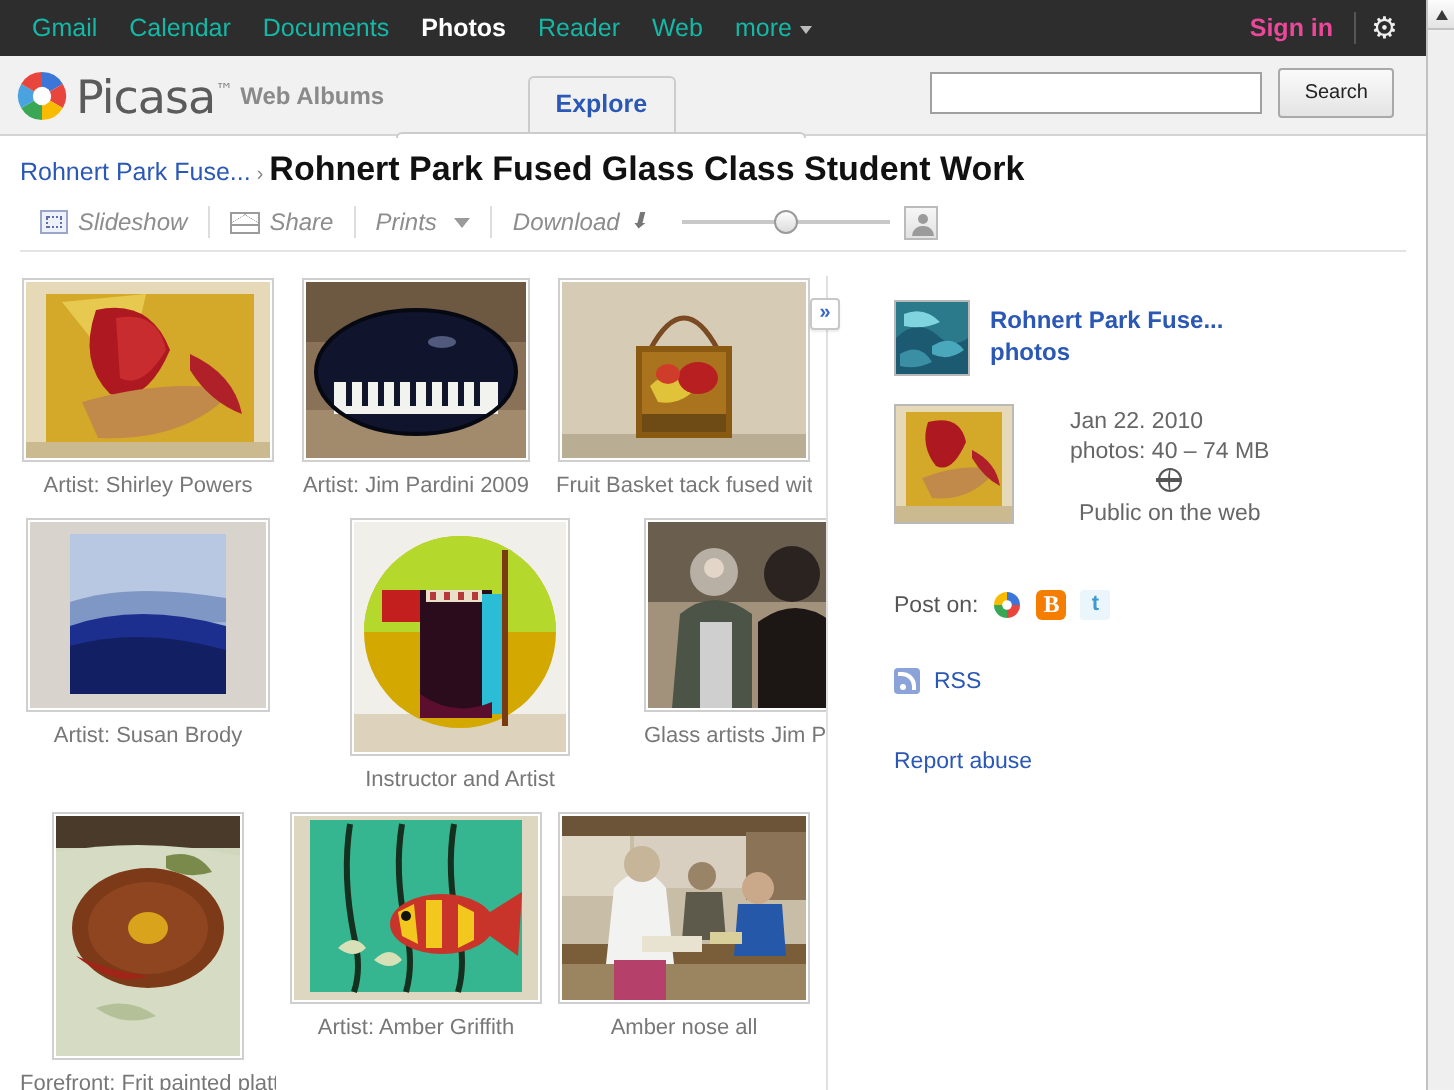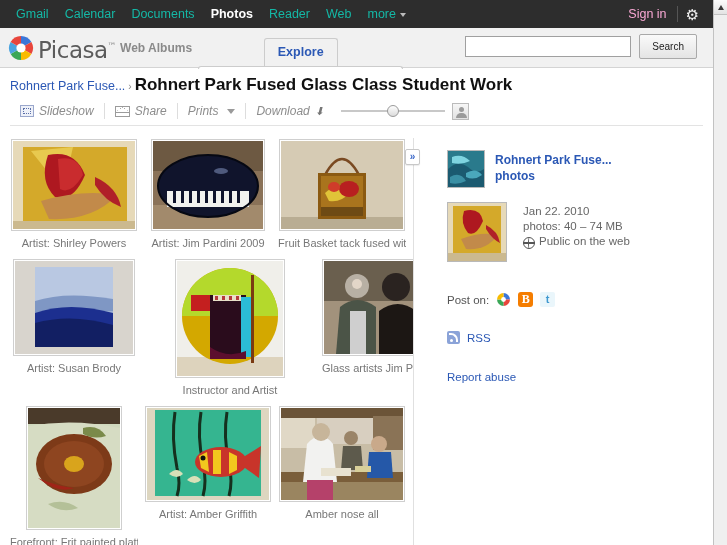--- a/index.html
+++ b/index.html
@@ -29,21 +29,21 @@
   #gbar .glink.active::before {
     content:""; position:absolute; top:-7px; left:4px; right:4px; height:3px;
     background:#dd4b1e;
   }
   #gbar .caret {
     display:inline-block; width:0; height:0; margin-left:4px;
     border-left:3px solid transparent; border-right:3px solid transparent;
     border-top:4px solid #bbb; vertical-align:middle;
   }
   #gbar .right { margin-left:auto; display:flex; align-items:center; padding-right:6px; }
-  #gbar .signin { color:#f9a8d4; font-size:12.5px; font-weight:normal; padding:0 10px; text-decoration:none; }
+  #gbar .signin { color:#ec4899; font-size:12.5px; font-weight:bold; padding:0 10px; text-decoration:none; }
   #gbar .sep { width:1px; height:16px; background:#555; }
   #gbar .gear { padding:0 8px; color:#eee; font-size:15px; line-height:15px; }
 
   
   #pheader {
     position:absolute; top:28px; left:0; width:713px; height:40px;
     background:#f1f1f1; border-bottom:1px solid #d4d4d4;
   }
   #logo { position:absolute; left:8px; top:5px; display:flex; align-items:center; }
   #logo .pinwheel { width:26px; height:26px; position:relative; margin-right:4px; }
@@ -171,22 +171,22 @@
     font-weight:bold; cursor:pointer; box-shadow:0 1px 1px rgba(0,0,0,.08);
   }
   #ownerrow { display:flex; align-items:flex-start; padding:0 0 0 33px; }
   #owneravatar { width:38px; height:38px; border:1px solid #b9b9b9; }
   #ownerinfo { margin-left:10px; padding-top:2px; }
   #ownerinfo a { display:block; color:#2b58b5; font-size:12px; font-weight:bold; line-height:16px; text-decoration:none; }
   #ownerinfo .photoslink { font-weight:bold; }
 
   #albumbox { display:flex; padding:14px 0 0 33px; }
   #albumthumb { width:60px; height:60px; border:1px solid #b9b9b9; }
-  #albummeta { margin-left:16px; color:#666; font-size:11.5px; line-height:15px; padding-top:2px; }
-  #albummeta .pubrow { display:flex; align-items:flex-end; gap:4px; }
+  #albummeta { margin-left:28px; color:#666; font-size:11.5px; line-height:15px; padding-top:2px; }
+  #albummeta .pubrow { display:flex; align-items:center; gap:4px;flex-direction:column; }
   .ico-globe {
     width:12px; height:12px; border-radius:50%; border:1.5px solid #555;
     display:inline-block; position:relative; background:#fff;
   }
   .ico-globe::before {
     content:""; position:absolute; left:4px; top:-1.5px; width:2px; height:12px;
     border-left:1.5px solid #555; border-right:0;
     border-radius:50%;
   }
   .ico-globe::after {

